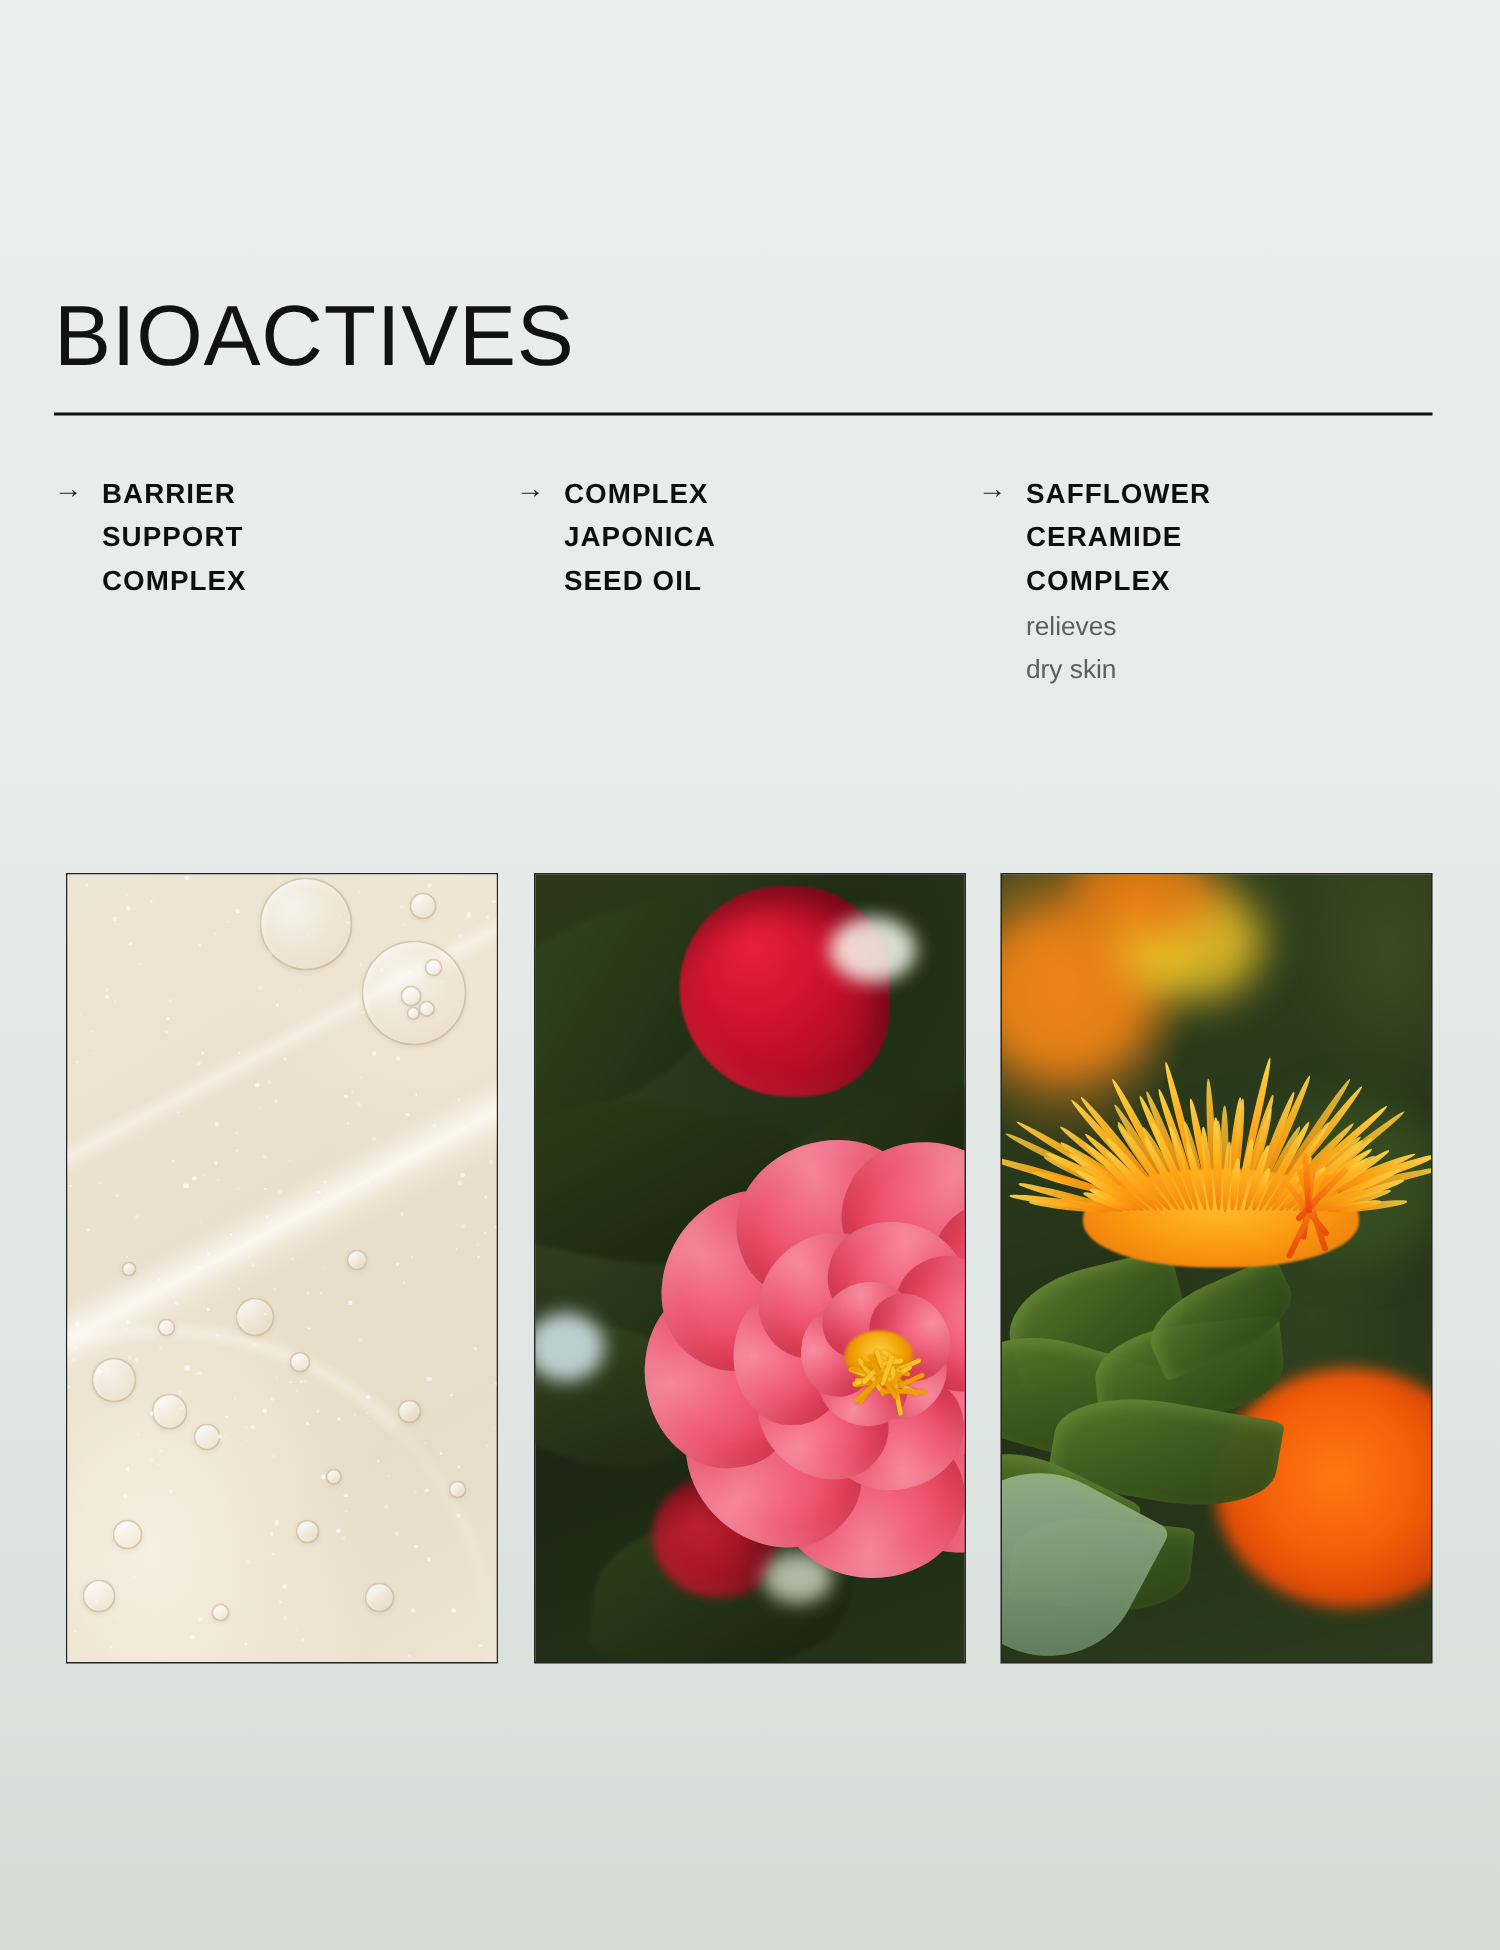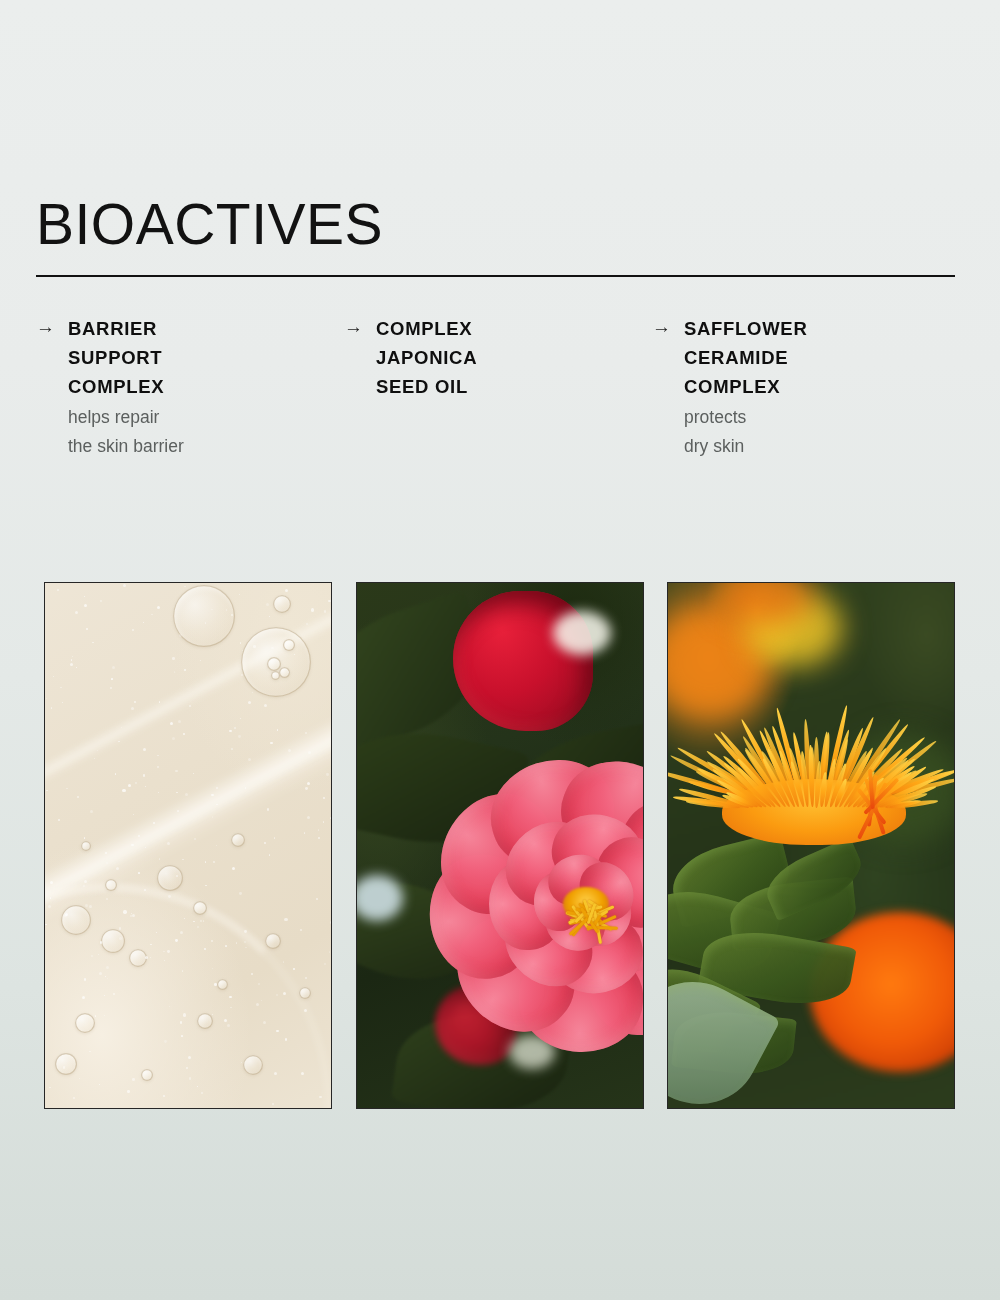--- a/index.html
+++ b/index.html
@@ -311,41 +311,39 @@
   <div class="rule"></div>
 
   <div class="columns">
 
     <div class="col">
       <div class="arrow">→</div>
       <div class="coltext">
         <div class="ing-name">BARRIER
 SUPPORT
 COMPLEX</div>
-        <div class="ing-desc">helps repair
-the skin barrier</div>
       </div>
     </div>
 
     <div class="col">
       <div class="arrow">→</div>
       <div class="coltext">
         <div class="ing-name">COMPLEX
 JAPONICA
 SEED OIL</div>
       </div>
     </div>
 
     <div class="col">
       <div class="arrow">→</div>
       <div class="coltext">
         <div class="ing-name">SAFFLOWER
 CERAMIDE
 COMPLEX</div>
-        <div class="ing-desc">protects
+        <div class="ing-desc">relieves
 dry skin</div>
       </div>
     </div>
 
   </div>
 
   <div class="panels">
 
     <div class="panel">
       <div class="scene">

